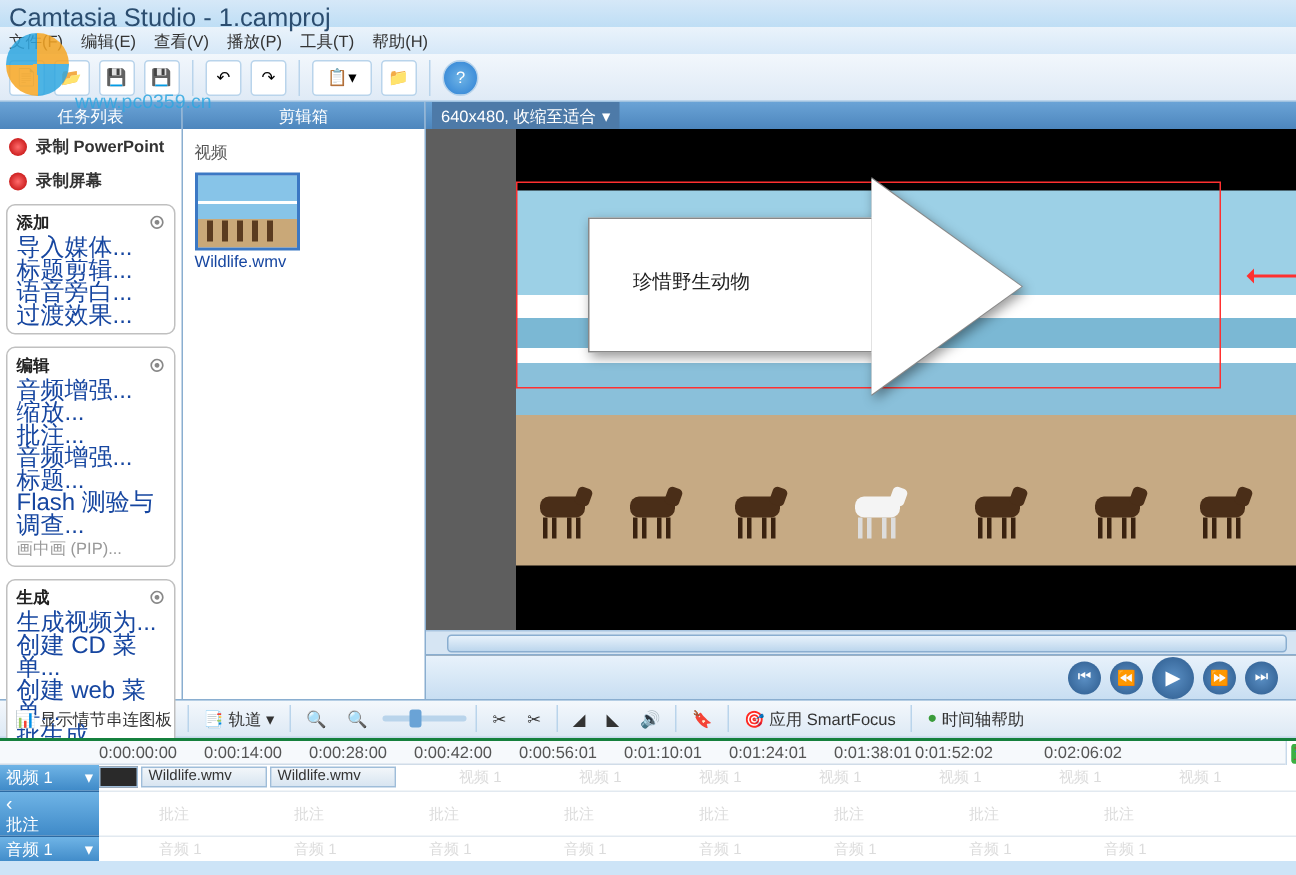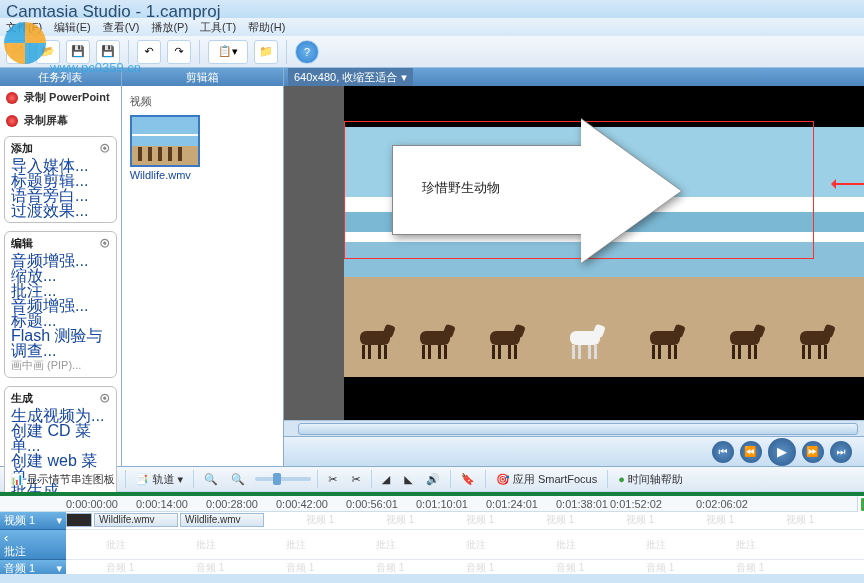--- a/index.html
+++ b/index.html
@@ -56,21 +56,21 @@
 .playbar { height: 30px; background: linear-gradient(#e8f2fb,#c8def2); display: flex; align-items: center; justify-content: flex-end; gap: 6px; padding: 0 12px; border-top: 1px solid #8aaed0; }
 .pbtn { width: 22px; height: 22px; border-radius: 50%; background: radial-gradient(#5a8fc4,#2c5a8c); display: flex; align-items: center; justify-content: center; color: #fff; font-size: 10px; }
 .pbtn.big { width: 28px; height: 28px; font-size: 13px; }
 .scrollh { height: 16px; background: #d6e5f3; border-top: 1px solid #a9c5e0; position: relative; }
 .scrollh .thumb2 { position: absolute; left: 14px; top: 2px; height: 12px; width: 560px; background: linear-gradient(#e8f2fb,#bcd6ed); border: 1px solid #8aaed0; border-radius: 3px; }
 .tltoolbar { height: 26px; background: linear-gradient(#f4f8fc,#dde9f5); border-top: 1px solid #8aaed0; border-bottom: 1px solid #c7d9ea; display: flex; align-items: center; gap: 6px; padding: 0 6px; font-size: 11px; }
 .tlitem { display: flex; align-items: center; gap: 3px; padding: 2px 4px; color: #333; }
 .tlsep { width: 1px; height: 18px; background: #b9d4eb; }
 .slider { width: 56px; height: 4px; background: #b9d4eb; border-radius: 2px; position: relative; }
 .slider::after { content:""; position:absolute; left: 18px; top: -4px; width: 8px; height: 12px; background: #6aa3d6; border-radius: 2px; }
-.timeline { height: 82px; background: #fff; border-top: 4px solid #15803d; position: relative; overflow: hidden; }
+.timeline { height: 82px; background: #fff; border-top: 2px solid #15803d; position: relative; overflow: hidden; }
 .ruler { height: 16px; background: #f6f9fc; border-bottom: 1px solid #d0dce8; display: flex; font-size: 9px; color: #555; position: relative; padding-left: 66px; }
 .ruler span { position: absolute; top: 2px; }
 .tracklbl { position: absolute; left: 0; width: 66px; background: linear-gradient(#6fb4e6,#3f8ac8); color: #fff; font-size: 10px; display: flex; align-items: center; padding: 0 4px; border-bottom: 1px solid #2c6aa3; }
 .track { position: absolute; left: 66px; right: 0; border-bottom: 1px solid #e2e9f0; }
 .clip { position: absolute; height: 14px; top: 1px; background: linear-gradient(#f2f6fa,#d8e5f1); border: 1px solid #9fbdd9; font-size: 10px; color: #333; padding: 0 4px; overflow: hidden; white-space: nowrap; }
 .clip.dark { background: #2a2a2a; color: #999; }
 .wm { position: absolute; color: #dcdcdc; font-size: 10px; top: 1px; }
 .tlflagbox { position: absolute; right: 0; top: 0; height: 16px; display: flex; gap: 1px; align-items: center; background: #fff; padding: 0 3px; border-left: 1px solid #c7d9ea; }
 .tlflag { width: 13px; height: 13px; display: flex; align-items: center; justify-content: center; font-size: 10px; border-radius: 2px; }
 </style>

